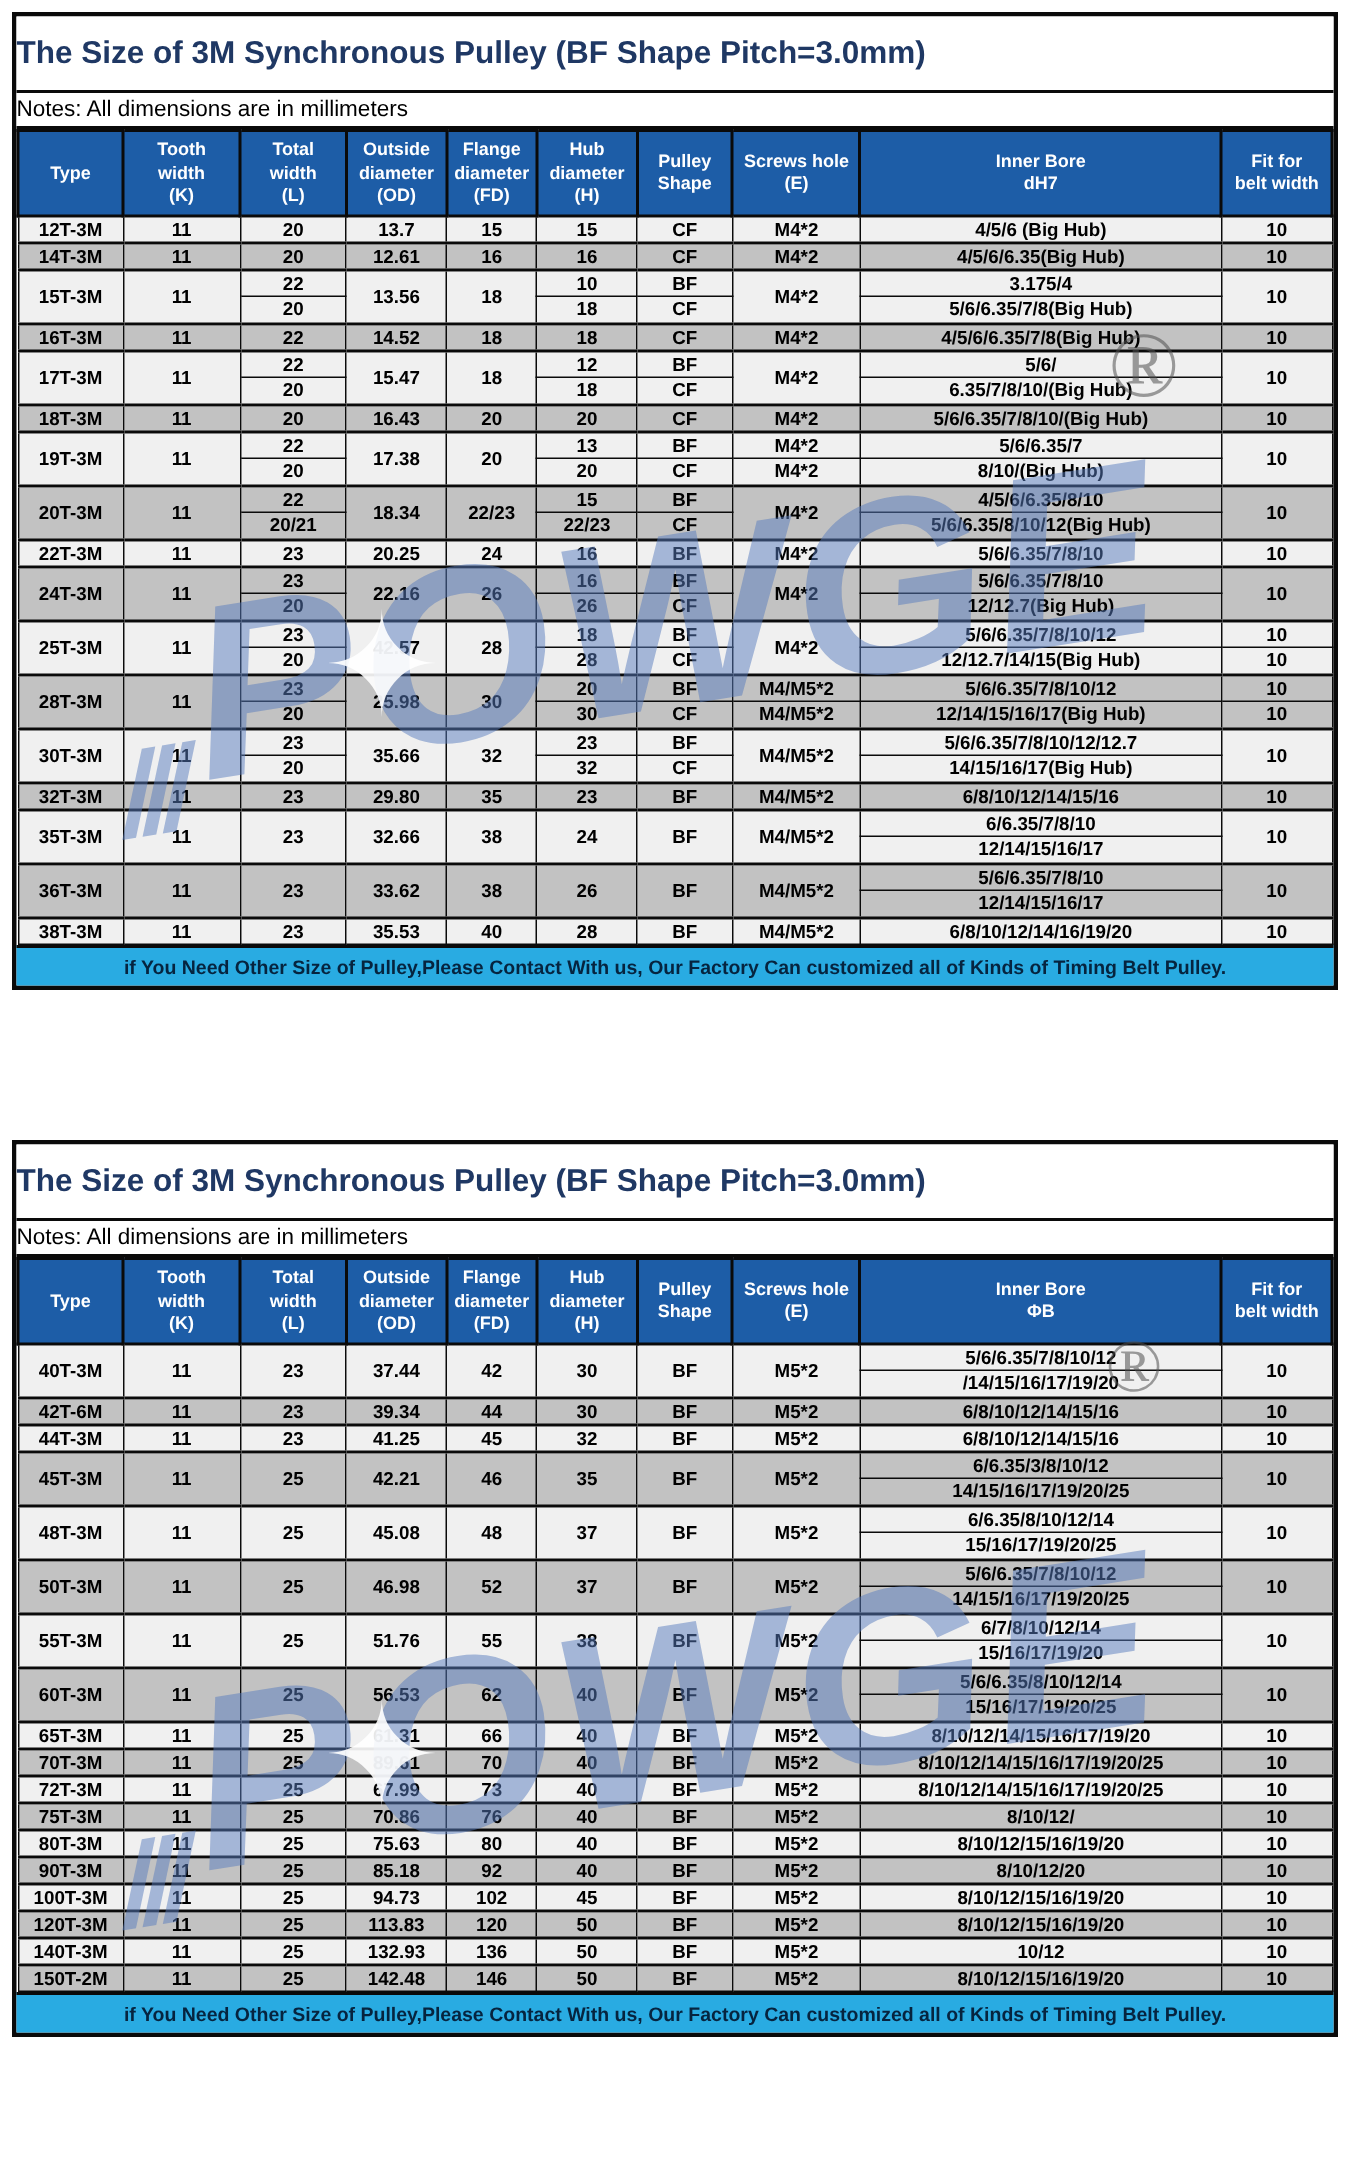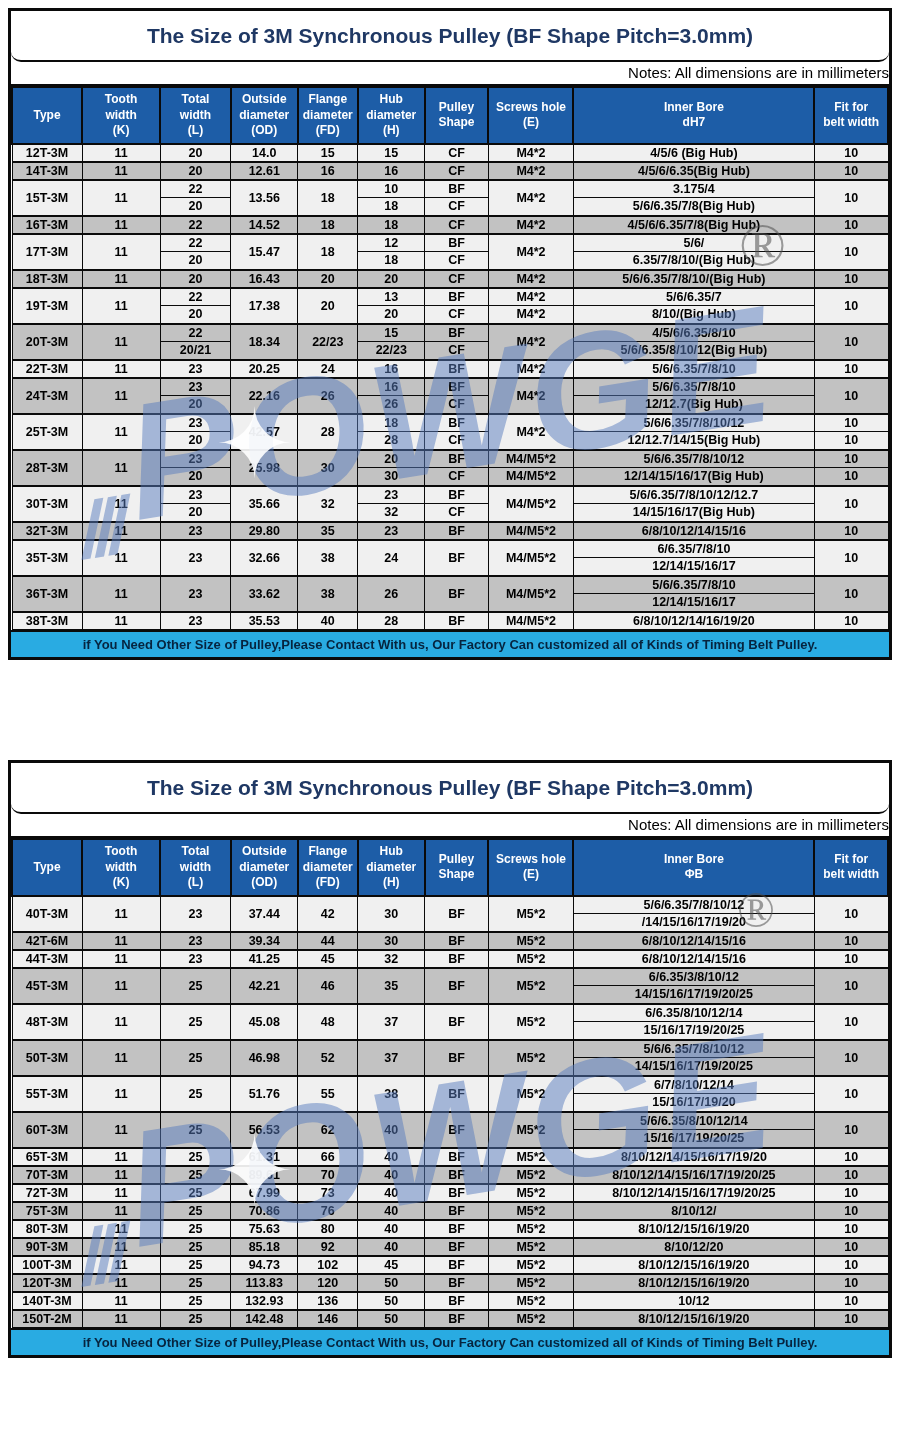--- a/index.html
+++ b/index.html
@@ -20,29 +20,28 @@
     overflow:hidden;
   }
   section.spec{
     position:absolute;left:8px;width:884px;
     border:3px solid var(--border);
     background:#fff;
   }
   #sec0{top:8px;}
   #sec1{top:760px;}
   .title{
-    text-align:center;font-weight:bold;font-size:21px;
+    text-align:left;font-weight:bold;font-size:21px;
     color:var(--title-color);
     padding:13px 0 12px 0;
     border-bottom:2px solid var(--border);
     background:#fff;
-    border-radius:10px;
   }
   .note{
-    text-align:right;font-size:15px;color:#000;
+    text-align:left;font-size:15px;color:#000;
     padding:2px 0 3px 0;
     border-bottom:2px solid var(--border);
     background:#fff;
   }
   table.pulley{
     width:100%;border-collapse:collapse;table-layout:fixed;
   }
   table.pulley th{
     background:var(--header-bg);color:#fff;
     font-size:12px;font-weight:bold;line-height:1.3;
@@ -144,21 +143,21 @@
 dH7</th>
           <th>Fit for
 belt width</th>
         </tr>
       </thead>
     <tbody id="tbody-0">
         <tr class="plain gstart">
           <td>12T-3M</td>
           <td>11</td>
           <td>20</td>
-          <td>14.0</td>
+          <td>13.7</td>
           <td>15</td>
           <td>15</td>
           <td>CF</td>
           <td>M4*2</td>
           <td>4/5/6 (Big Hub)</td>
           <td>10</td>
         </tr>
         <tr class="shade gstart">
           <td>14T-3M</td>
           <td>11</td>

